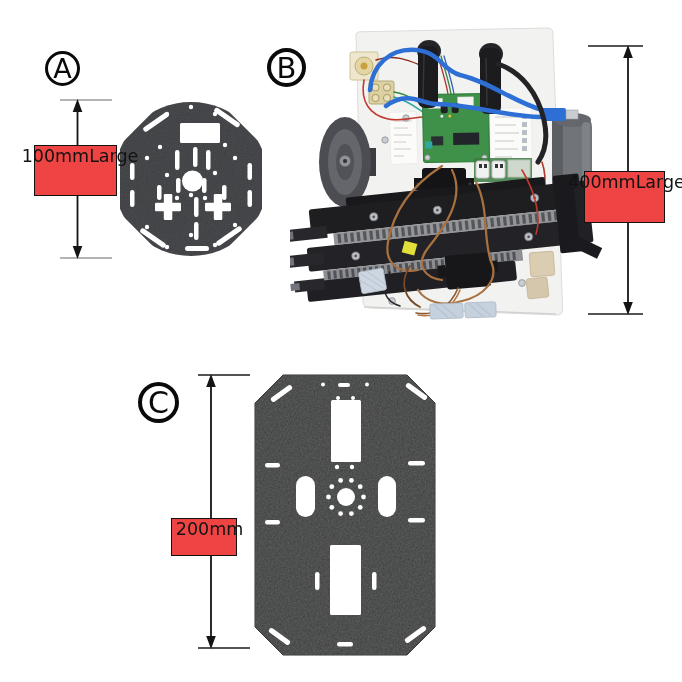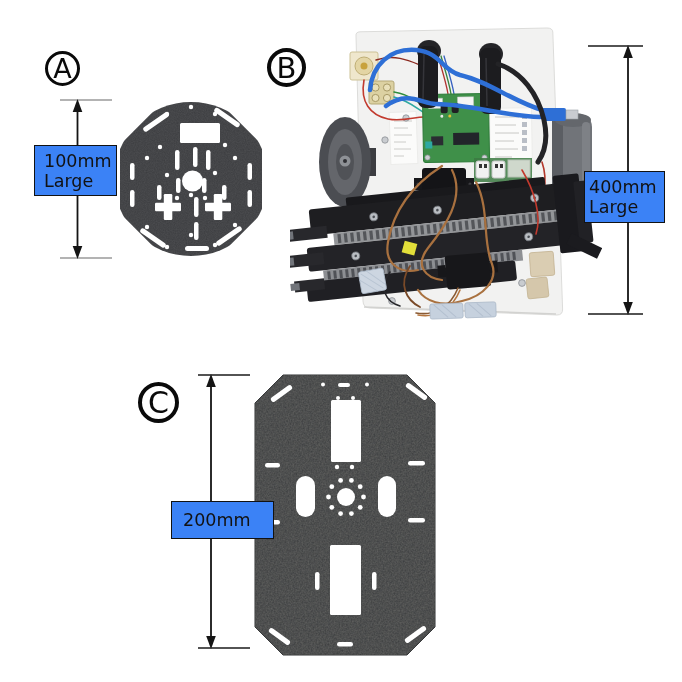--- a/index.html
+++ b/index.html
@@ -5,22 +5,22 @@
   html,body{margin:0;padding:0;background:#ffffff;}
   #canvas{position:relative;width:682px;height:682px;background:#ffffff;overflow:hidden;
           font-family:"DejaVu Sans",sans-serif;}
   .badge{position:absolute;border-style:solid;border-color:#0a0a0a;border-radius:50%;
          display:flex;align-items:center;justify-content:center;color:#0a0a0a;
          box-sizing:border-box;font-weight:400;}
   .dim{position:absolute;}
   .tickA{stroke:#9a9a9a;stroke-width:1.6;}
   .tick{stroke:#1a1a1a;stroke-width:1.7;}
   .dimline{stroke:#141414;stroke-width:1.8;}
-  .dimlabel{position:absolute;box-sizing:border-box;border:1.6px solid #121212;background:#3b82f6;
-            display:flex;flex-direction:column;justify-content:center;padding-left:9px;
+  .dimlabel{position:absolute;box-sizing:border-box;border:1.6px solid #121212;background:#ef4444;
+            display:flex;flex-direction:row;justify-content:center;padding-left:9px;
             font-size:17.5px;line-height:20px;color:#121212;}
   .photo{position:absolute;}
 </style>
 </head>
 <body>
 
 <div id="canvas">
 
   <div class="badge" style="left:45px;top:51px;width:35px;height:35px;border-width:3.5px;font-size:27px;">
     <span>A</span>
@@ -386,17 +386,17 @@
       <rect x="155" y="88" width="17" height="4.5" rx="2.2"></rect>
       <rect x="155" y="145" width="17" height="4.5" rx="2.2"></rect>
       <rect x="62" y="199" width="4.5" height="18" rx="2.2"></rect>
       <rect x="119" y="199" width="4.5" height="18" rx="2.2"></rect>
       <rect x="14" y="261" width="25" height="5" rx="2.5" transform="rotate(36 26.5 263.5)"></rect>
       <rect x="150" y="259" width="25" height="5" rx="2.5" transform="rotate(-36 162.5 261.5)"></rect>
       <rect x="84" y="269" width="16" height="4.5" rx="2.2"></rect>
     </g>
   </svg>
 
-  <div class="dimlabel" style="left:171px;top:501px;width:103px;height:38px;padding-left:11px;justify-content:center;">
+  <div class="dimlabel" style="left:171px;top:518px;width:66px;height:38px;padding-left:11px;justify-content:center;">
     <span>200mm</span>
   </div>
 
 </div>
 
 </body></html>

